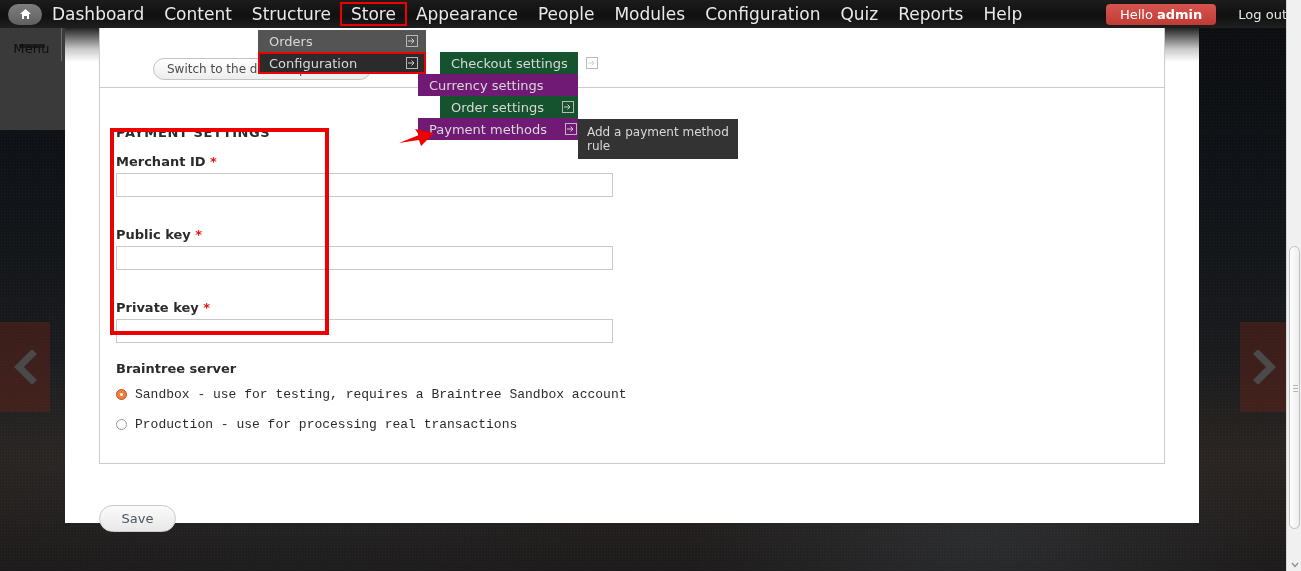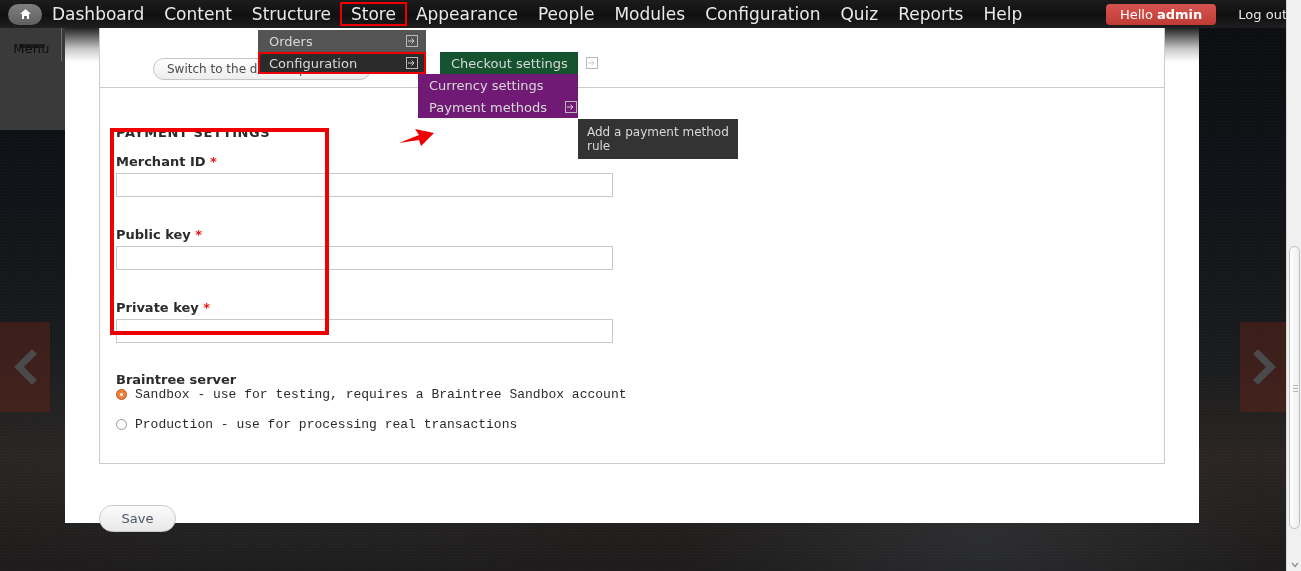--- a/index.html
+++ b/index.html
@@ -167,21 +167,21 @@
   #lbl-public    { left: 16px; top: 139px; }
   #in-public     { top: 158px; }
   #lbl-private   { left: 16px; top: 212px; }
   #in-private    { top: 231px; }
 
   #highlight-box {
     position: absolute; left: 110px; top: 128px; width: 219px; height: 207px;
     border: 4px solid #ee0000; z-index: 40; pointer-events: none;
   }
 
-  #lbl-braintree { left: 16px; top: 284px; }
+  #lbl-braintree { left: 16px; top: 273px; }
   .radio-row {
     position: absolute; left: 16px; display: flex; align-items: center; gap: 8px;
     font-size: 13px; color: #2b2b2b; font-family: Liberation Mono, monospace;
   }
   #radio-sandbox-row    { top: 299px; }
   #radio-production-row { top: 329px; }
   .radio {
     width: 11px; height: 11px; border-radius: 50%;
     border: 1px solid #9a9a9a; background: #fdfdfd;
     display: inline-block; position: relative; flex: 0 0 auto;
@@ -344,20 +344,28 @@
     <span>Checkout settings</span>
     <span class="sub-ind">
       <svg width="8" height="8" viewBox="0 0 8 8">
           <path d="M0 4 H6 M3.5 1.5 L6 4 L3.5 6.5" stroke="#cfcfcf" stroke-width="1" fill="none"></path>
         </svg>
     </span>
   </div>
   <div class="menu-row dark">
     <span>Currency settings</span>
   </div>
+  <div class="menu-row medium">
+    <span>Order settings</span>
+    <span class="sub-ind">
+      <svg width="8" height="8" viewBox="0 0 8 8">
+          <path d="M0 4 H6 M3.5 1.5 L6 4 L3.5 6.5" stroke="#cfcfcf" stroke-width="1" fill="none"></path>
+        </svg>
+    </span>
+  </div>
   <div class="menu-row dark">
     <span>Payment methods</span>
     <span class="sub-ind">
       <svg width="8" height="8" viewBox="0 0 8 8">
           <path d="M0 4 H6 M3.5 1.5 L6 4 L3.5 6.5" stroke="#cfcfcf" stroke-width="1" fill="none"></path>
         </svg>
     </span>
   </div>
 </div>
 

